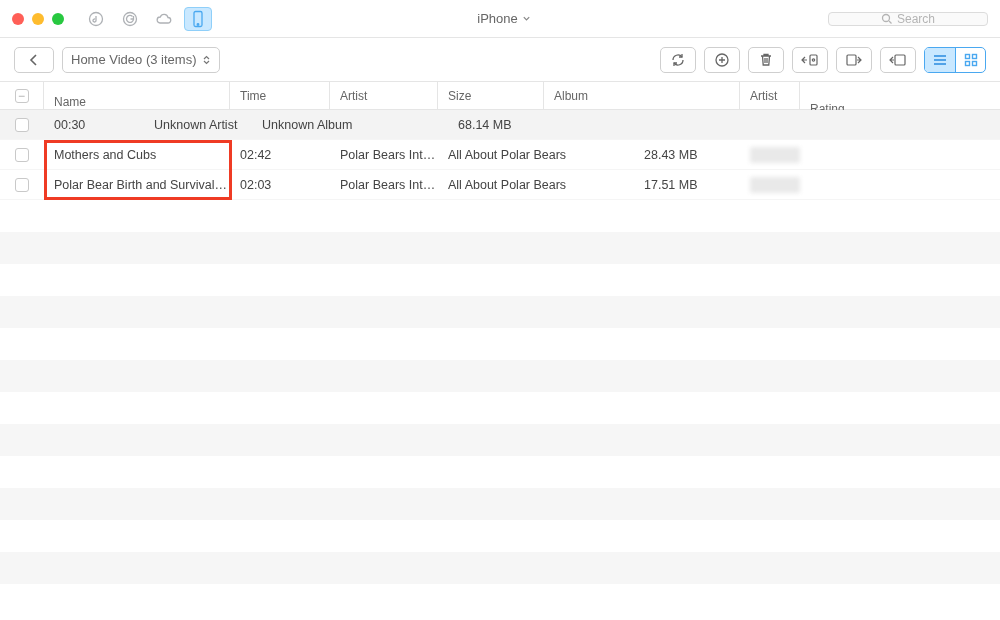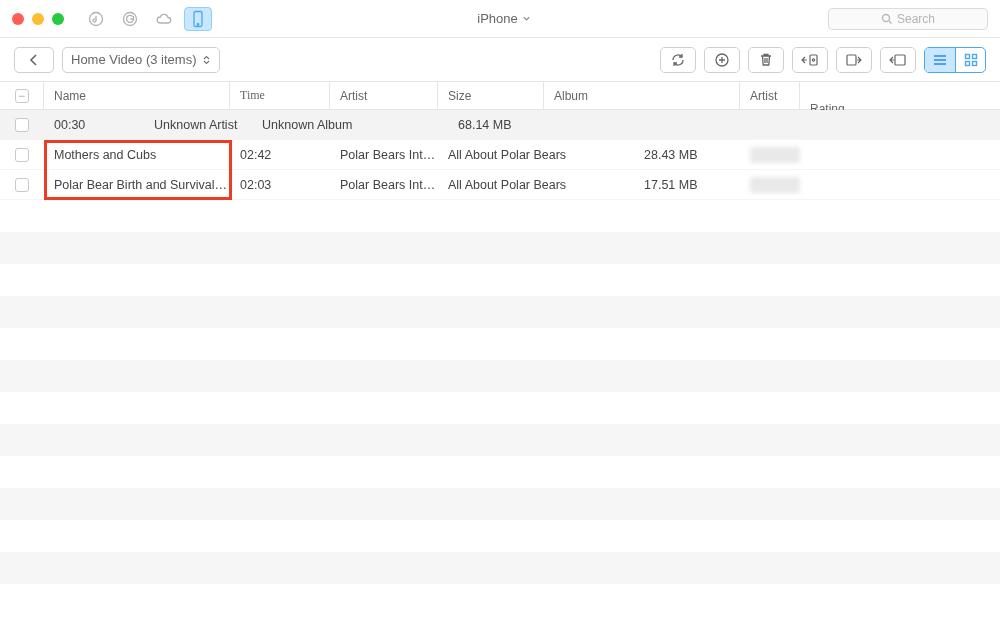--- a/index.html
+++ b/index.html
@@ -34,21 +34,21 @@
     color: #aeb1b5;
   }
   .top-icon-btn.active { background: #c9e8ff; border:1px solid #8fcff9; color: #4aa8f0; }
   .title-center {
     position: absolute; left: 8px; right: 0; text-align: center;
     color: #666; font-size: 13px; pointer-events: none;
     display:flex; align-items:center; justify-content:center; gap:4px;
   }
   .search-wrap { margin-left: auto; }
   .search {
-    width: 160px; height: 22px; border: 1px solid #dcdcdc; border-radius: 4px;
+    width: 160px; height: 14px; border: 1px solid #dcdcdc; border-radius: 4px;
     background: #fafafa; display: flex; align-items: center; justify-content: center;
     color: #b4b4b4; font-size: 12px; gap: 4px;
   }
   .toolbar {
     height: 44px; border-bottom: 1px solid #e5e5e5;
     display: flex; align-items: center; padding: 0 14px;
   }
   .btn {
     height: 26px; border: 1px solid #cfcfcf; border-radius: 5px;
     background: #fff; display: inline-flex; align-items: center; justify-content: center;
@@ -63,22 +63,22 @@
   .seg .seg-btn.active { background: #c9e8ff; }
   .seg .seg-btn + .seg-btn { border-left: 1px solid #4aa8f0; }
 
   .header-row {
     height: 28px; display: flex; border-bottom: 1px solid #e5e5e5;
     color: #666; font-size: 12px; align-items: stretch; background:#fff;
   }
   .col { display: flex; align-items: center; border-right: 1px solid #e5e5e5; padding-left: 10px; }
   .col:last-child { border-right: none; margin-top: 27px; }
   .col.check { width: 44px; justify-content:center; padding-left:0;}
-  .col.name { width: 186px; }
-  .col.time { width: 100px; font-family: Liberation Serif, serif; }
+  .col.name { width: 186px; align-items: flex-end; }
+  .col.time { width: 100px; }
   .col.artist { width: 108px; }
   .col.album { width: 196px; }
   .col.size { width: 106px; }
   .col.genre { width: 60px; }
   .col.rating { flex: 1; }
 
   .rows { position: relative; }
   .row {
     height: 30px; display: flex; align-items: center; font-size: 12.5px; color: #444;
     border-bottom: 1px solid #f5f5f5;

